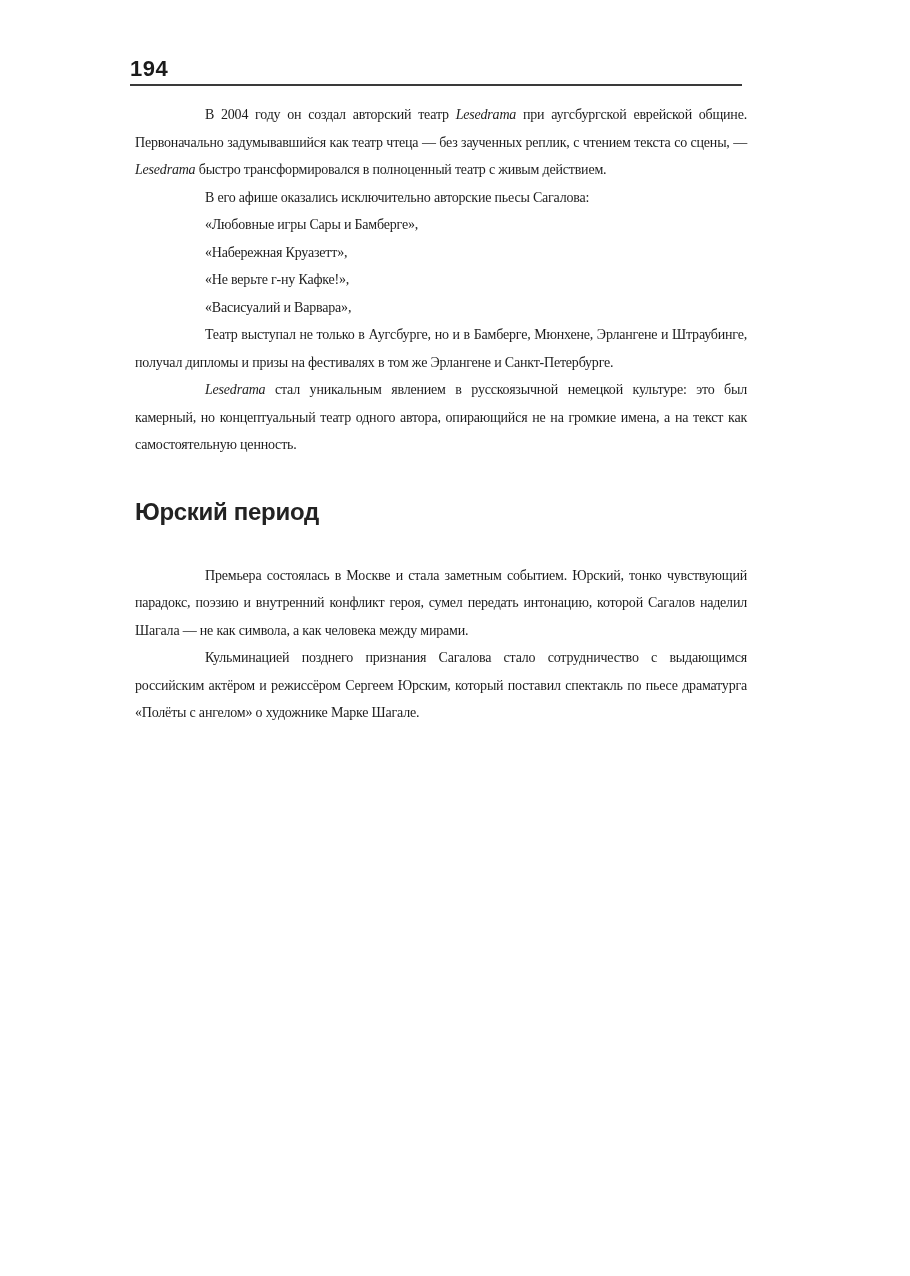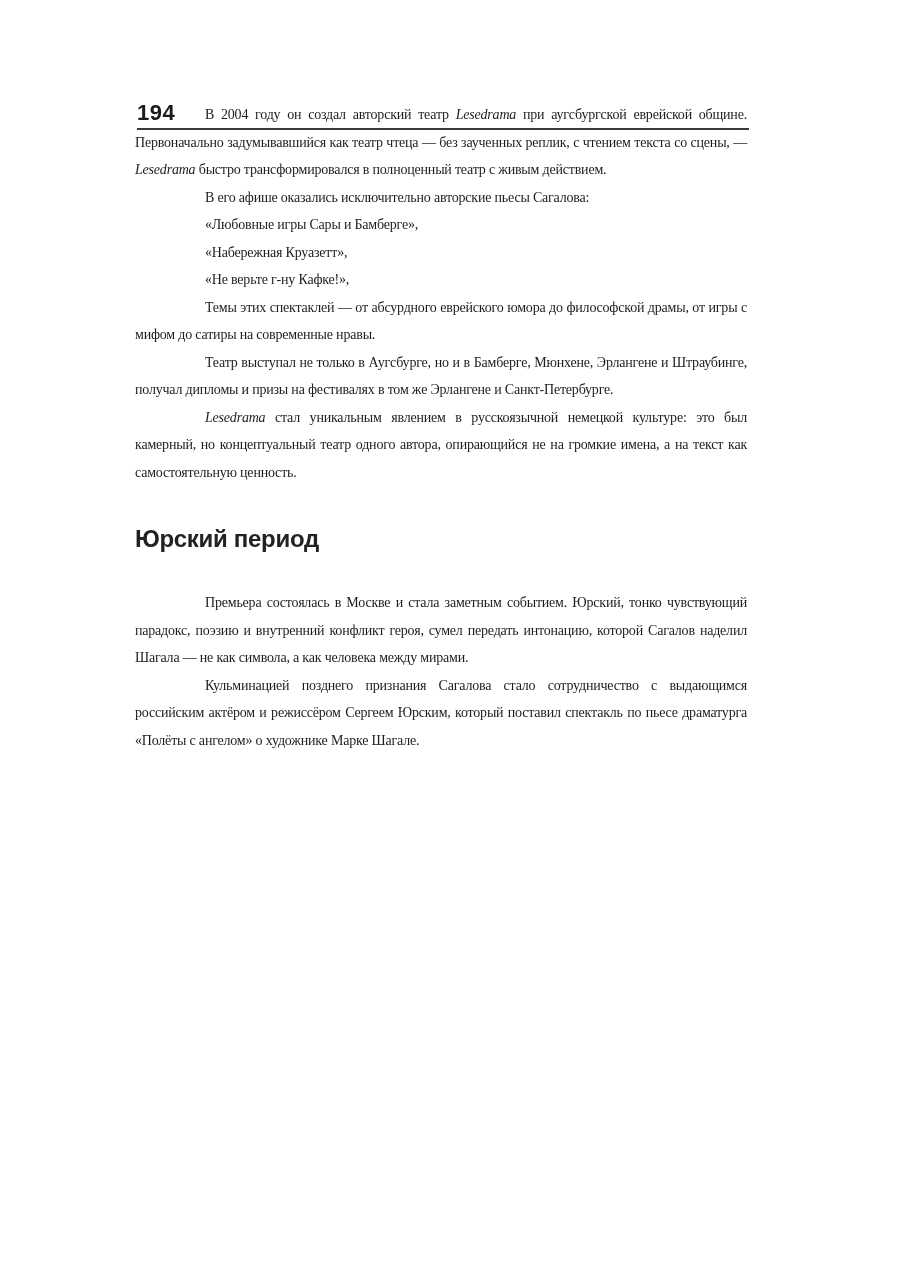--- a/index.html
+++ b/index.html
@@ -9,24 +9,23 @@
   }
   .page {
     position: relative;
     width: 910px;
     height: 1276px;
     background: #ffffff;
     overflow: hidden;
   }
   .page-header {
     position: absolute;
-    left: 137px;
+    left: 130px;
     top: 57px;
     width: 612px;
-    margin-top: 44px;
   }
   .page-number {
     font-family: "Liberation Sans", "DejaVu Sans", sans-serif;
     font-weight: 700;
     font-size: 22px;
     line-height: 24px;
     color: #1b1b1b;
     letter-spacing: 0.5px;
     padding-bottom: 3px;
   }
@@ -71,20 +70,20 @@
     <div class="page-number">194</div>
     <div class="header-rule"></div>
   </header>
 
   <main class="page-content">
       <p class="para"><span>В 2004 году он создал авторский театр </span><em>Lesedrama</em><span> при аугсбургской еврейской общине. Первоначально задумывавшийся как театр чтеца — без заученных реплик, с чтением текста со сцены, — </span><em>Lesedrama</em><span> быстро трансформировался в полноценный театр с живым действием.</span></p>
       <p class="para"><span>В его афише оказались исключительно авторские пьесы Сагалова:</span></p>
       <p class="para"><span>«Любовные игры Сары и Бамберге»,</span></p>
       <p class="para"><span>«Набережная Круазетт»,</span></p>
       <p class="para"><span>«Не верьте г-ну Кафке!»,</span></p>
-      <p class="para"><span>Темы этих спектаклей — от абсурдного еврейского юмора до философской драмы, от игры с мифом до сатиры на современные нравы.</span></p>
+      <p class="para"><span>«Васисуалий и Варвара»,</span></p>
       <p class="para"><span>Театр выступал не только в Аугсбурге, но и в Бамберге, Мюнхене, Эрлангене и Штраубинге, получал дипломы и призы на фестивалях в том же Эрлангене и Санкт-Петербурге.</span></p>
       <p class="para"><em>Lesedrama</em><span> стал уникальным явлением в русскоязычной немецкой культуре: это был камерный, но концептуальный театр одного автора, опирающийся не на громкие имена, а на текст как самостоятельную ценность.</span></p>
       <h2 class="section-heading"><span>Юрский период</span></h2>
       <p class="para"><span>Премьера состоялась в Москве и стала заметным событием. Юрский, тонко чувствующий парадокс, поэзию и внутренний конфликт героя, сумел передать интонацию, которой Сагалов наделил Шагала — не как символа, а как человека между мирами.</span></p>
       <p class="para"><span>Кульминацией позднего признания Сагалова стало сотрудничество с выдающимся российским актёром и режиссёром Сергеем Юрским, который поставил спектакль по пьесе драматурга «Полёты с ангелом» о художнике Марке Шагале.</span></p>
     </main>
 </div>
 
 </body></html>

